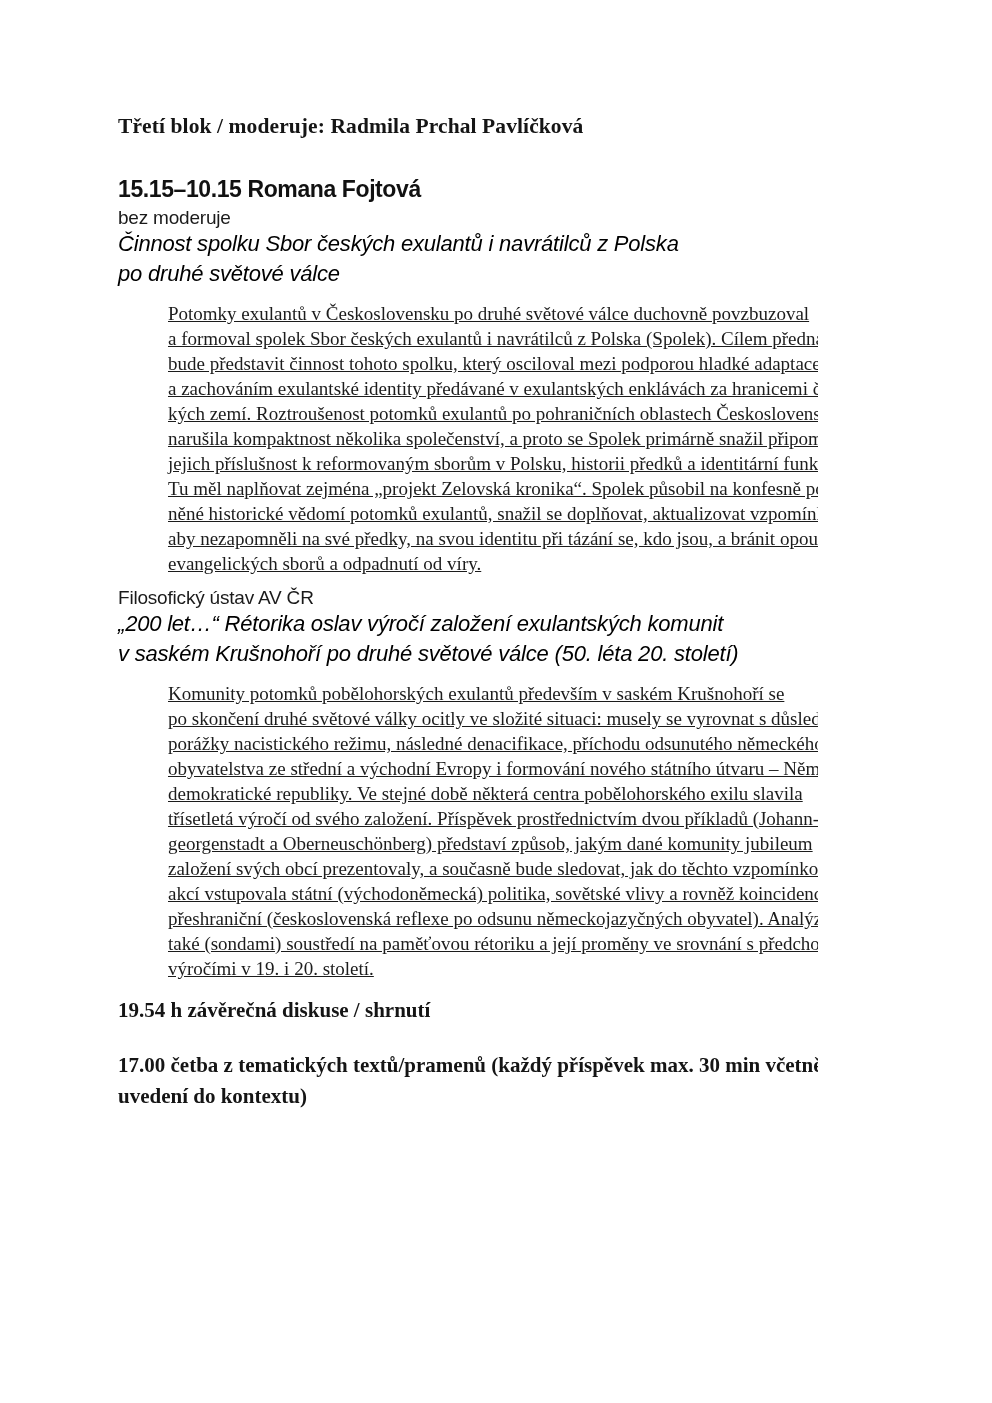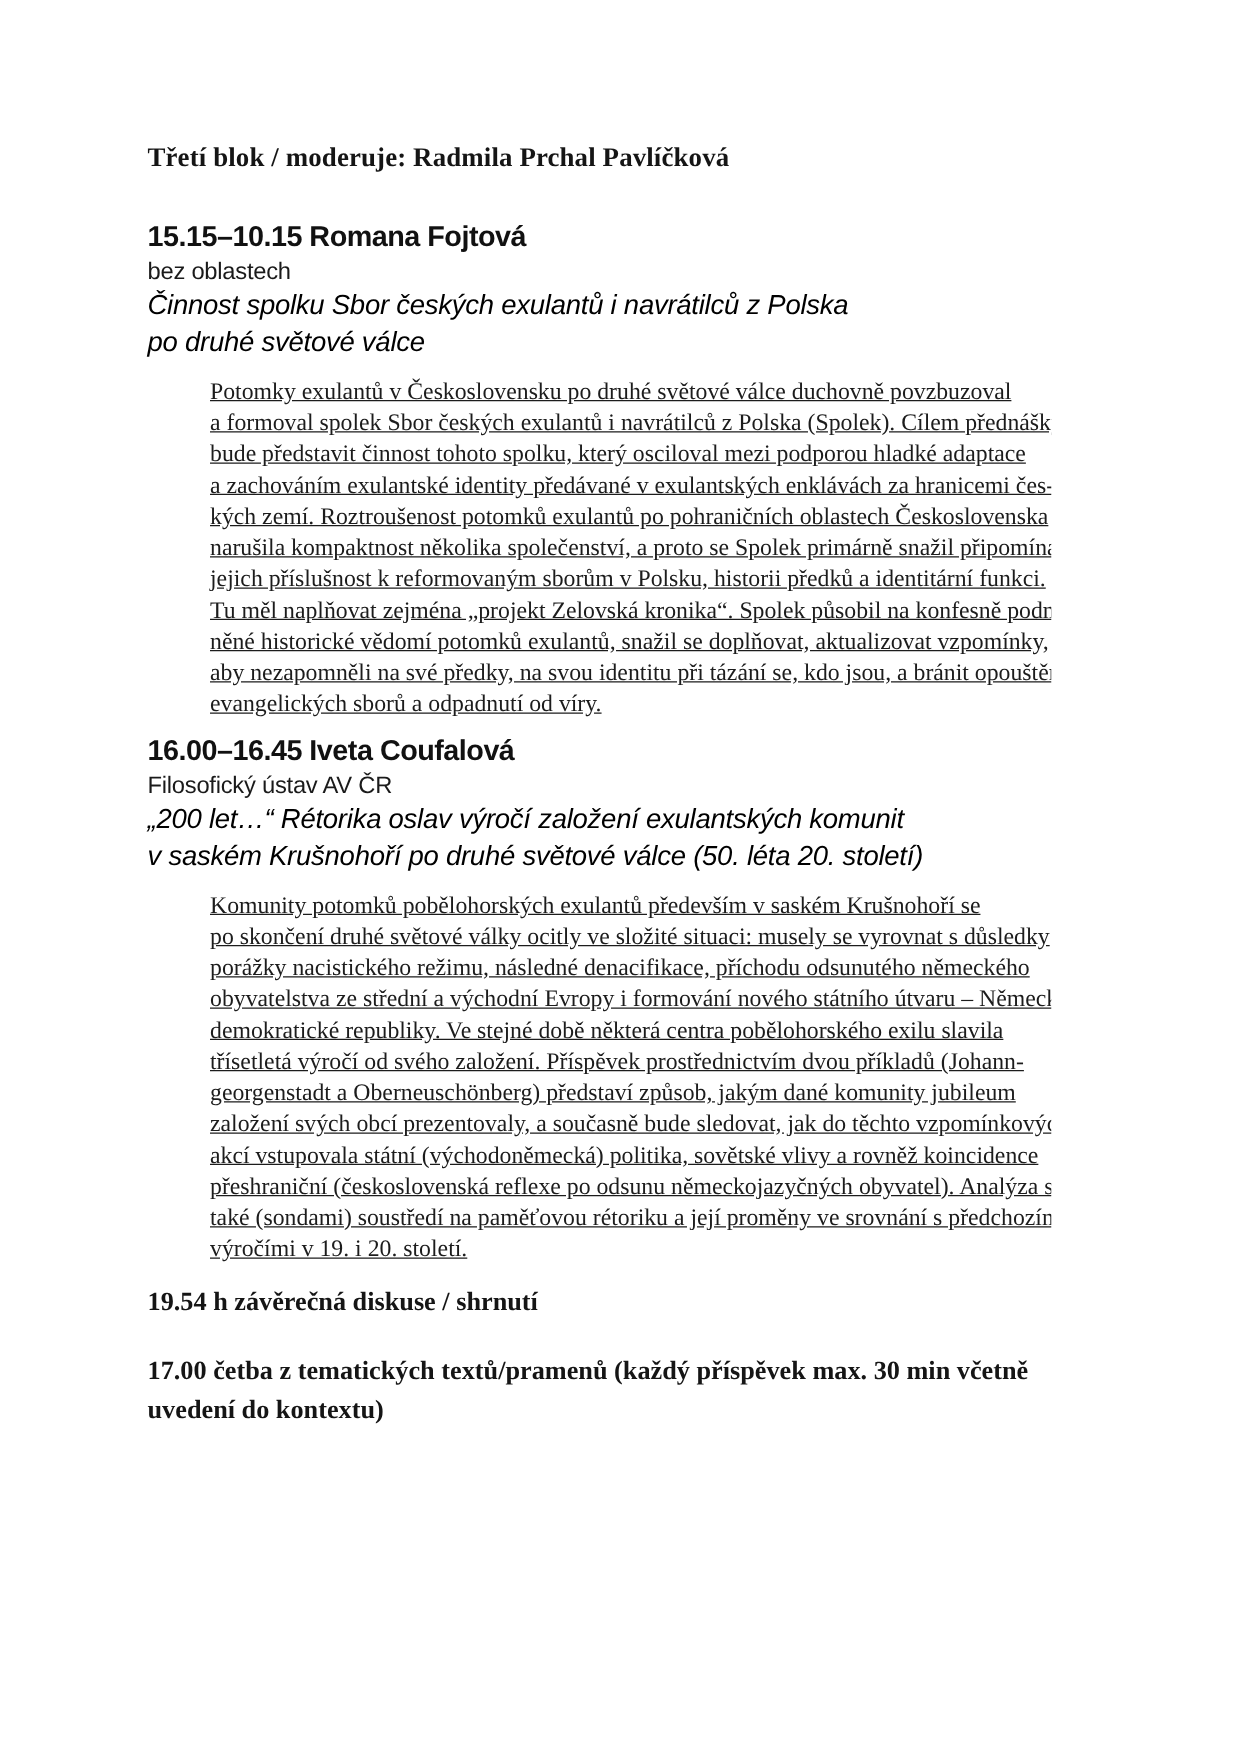--- a/index.html
+++ b/index.html
@@ -7,21 +7,20 @@
     padding: 0;
     background: #ffffff;
   }
   .page {
     position: relative;
     width: 818px;
     height: 1403px;
     background: #ffffff;
     overflow: hidden;
     color: #141414;
-    padding-left: 23px;
   }
   .content {
     position: absolute;
     left: 118px;
     top: 113px;
     width: 812px;
   }
   .block-header {
     font-family: "Liberation Serif", serif;
     font-weight: 700;
@@ -92,38 +91,37 @@
 </head>
 <body>
 
 <div class="page">
   <div class="content">
 
     <div class="block-header">Třetí blok / moderuje: Radmila Prchal Pavlíčková</div>
 
     <div class="session session-1">
       <div class="session-heading">15.15–10.15 Romana Fojtová</div>
-      <div class="session-affiliation">bez oblastech</div>
+      <div class="session-affiliation">bez moderuje</div>
       <div class="session-title">Činnost spolku Sbor českých exulantů i navrátilců z Polska
 po druhé světové válce</div>
       <div class="session-abstract">Potomky exulantů v Československu po druhé světové válce duchovně povzbuzoval
 a formoval spolek Sbor českých exulantů i navrátilců z Polska (Spolek). Cílem přednášky
 bude představit činnost tohoto spolku, který osciloval mezi podporou hladké adaptace
 a zachováním exulantské identity předávané v exulantských enklávách za hranicemi čes-
 kých zemí. Roztroušenost potomků exulantů po pohraničních oblastech Československa
 narušila kompaktnost několika společenství, a proto se Spolek primárně snažil připomínat
 jejich příslušnost k reformovaným sborům v Polsku, historii předků a identitární funkci.
 Tu měl naplňovat zejména „projekt Zelovská kronika“. Spolek působil na konfesně podmí-
 něné historické vědomí potomků exulantů, snažil se doplňovat, aktualizovat vzpomínky,
 aby nezapomněli na své předky, na svou identitu při tázání se, kdo jsou, a bránit opouštění
 evangelických sborů a odpadnutí od víry.</div>
     </div>
 
     <div class="session session-2">
-      <div class="session-heading">16.00–16.45 Iveta Coufalová</div>
       <div class="session-affiliation">Filosofický ústav AV ČR</div>
       <div class="session-title">„200 let…“ Rétorika oslav výročí založení exulantských komunit
 v saském Krušnohoří po druhé světové válce (50. léta 20. století)</div>
       <div class="session-abstract">Komunity potomků pobělohorských exulantů především v saském Krušnohoří se
 po skončení druhé světové války ocitly ve složité situaci: musely se vyrovnat s důsledky
 porážky nacistického režimu, následné denacifikace, příchodu odsunutého německého
 obyvatelstva ze střední a východní Evropy i formování nového státního útvaru – Německé
 demokratické republiky. Ve stejné době některá centra pobělohorského exilu slavila
 třísetletá výročí od svého založení. Příspěvek prostřednictvím dvou příkladů (Johann-
 georgenstadt a Oberneuschönberg) představí způsob, jakým dané komunity jubileum

